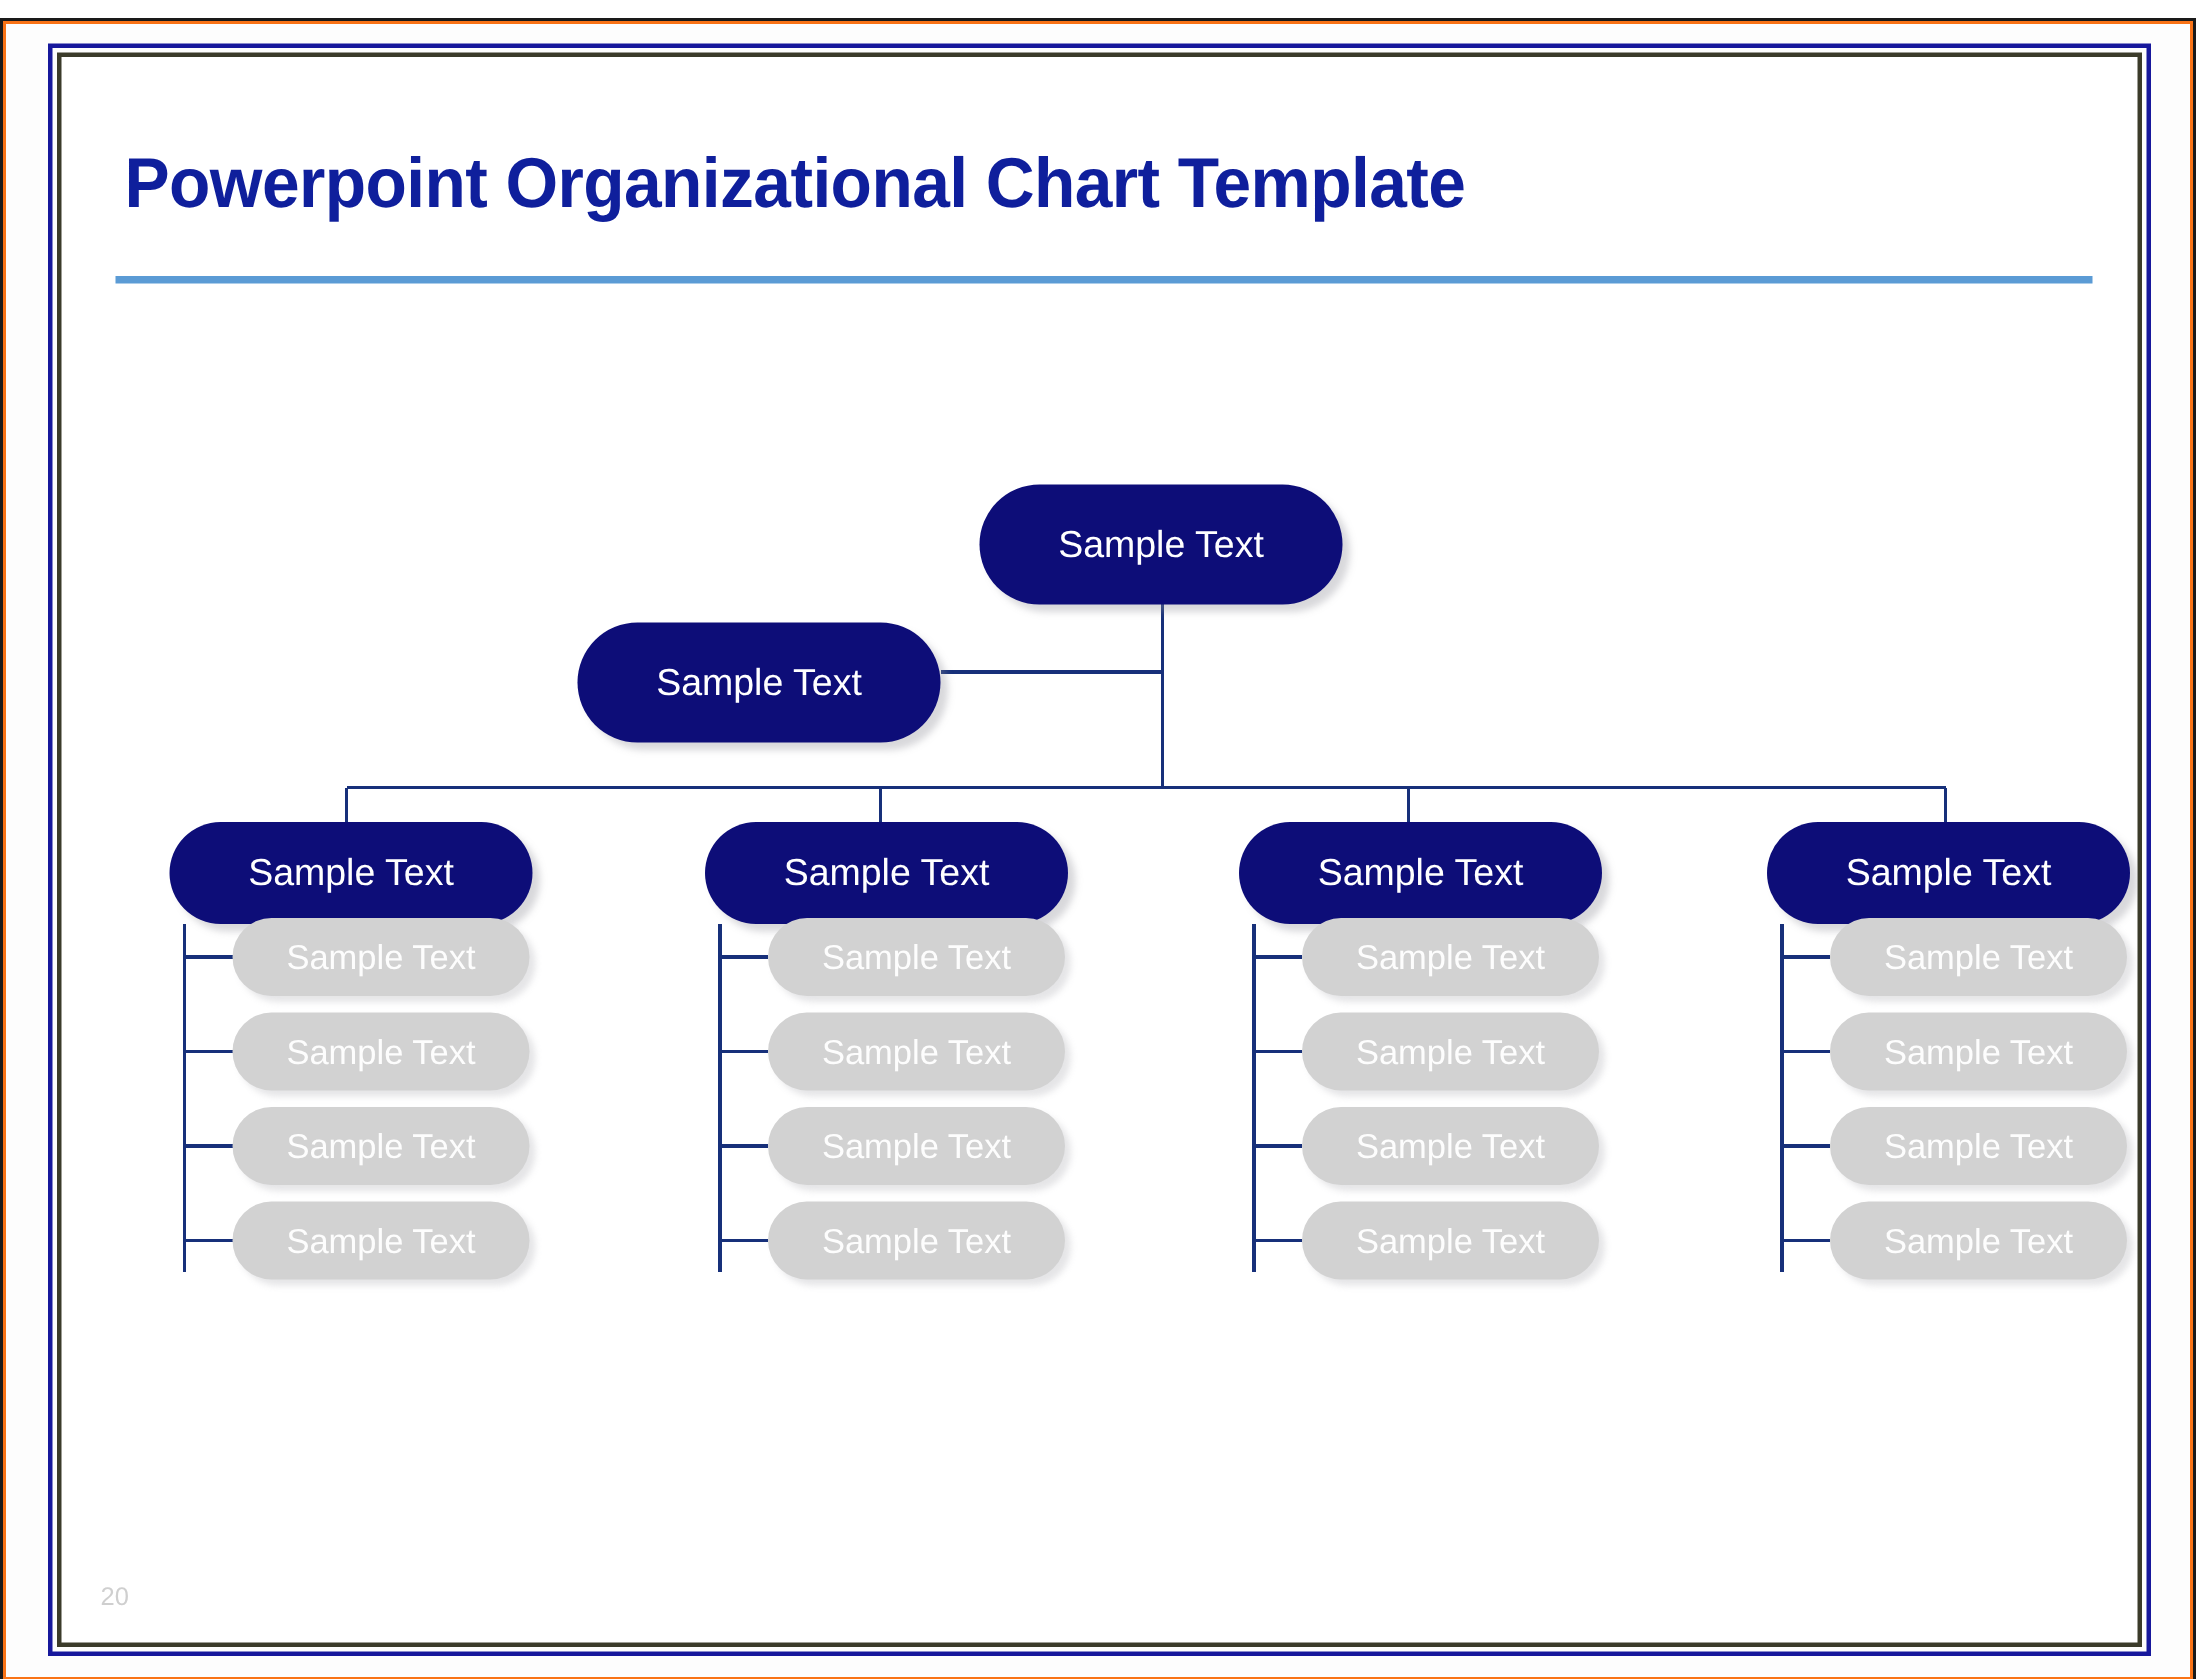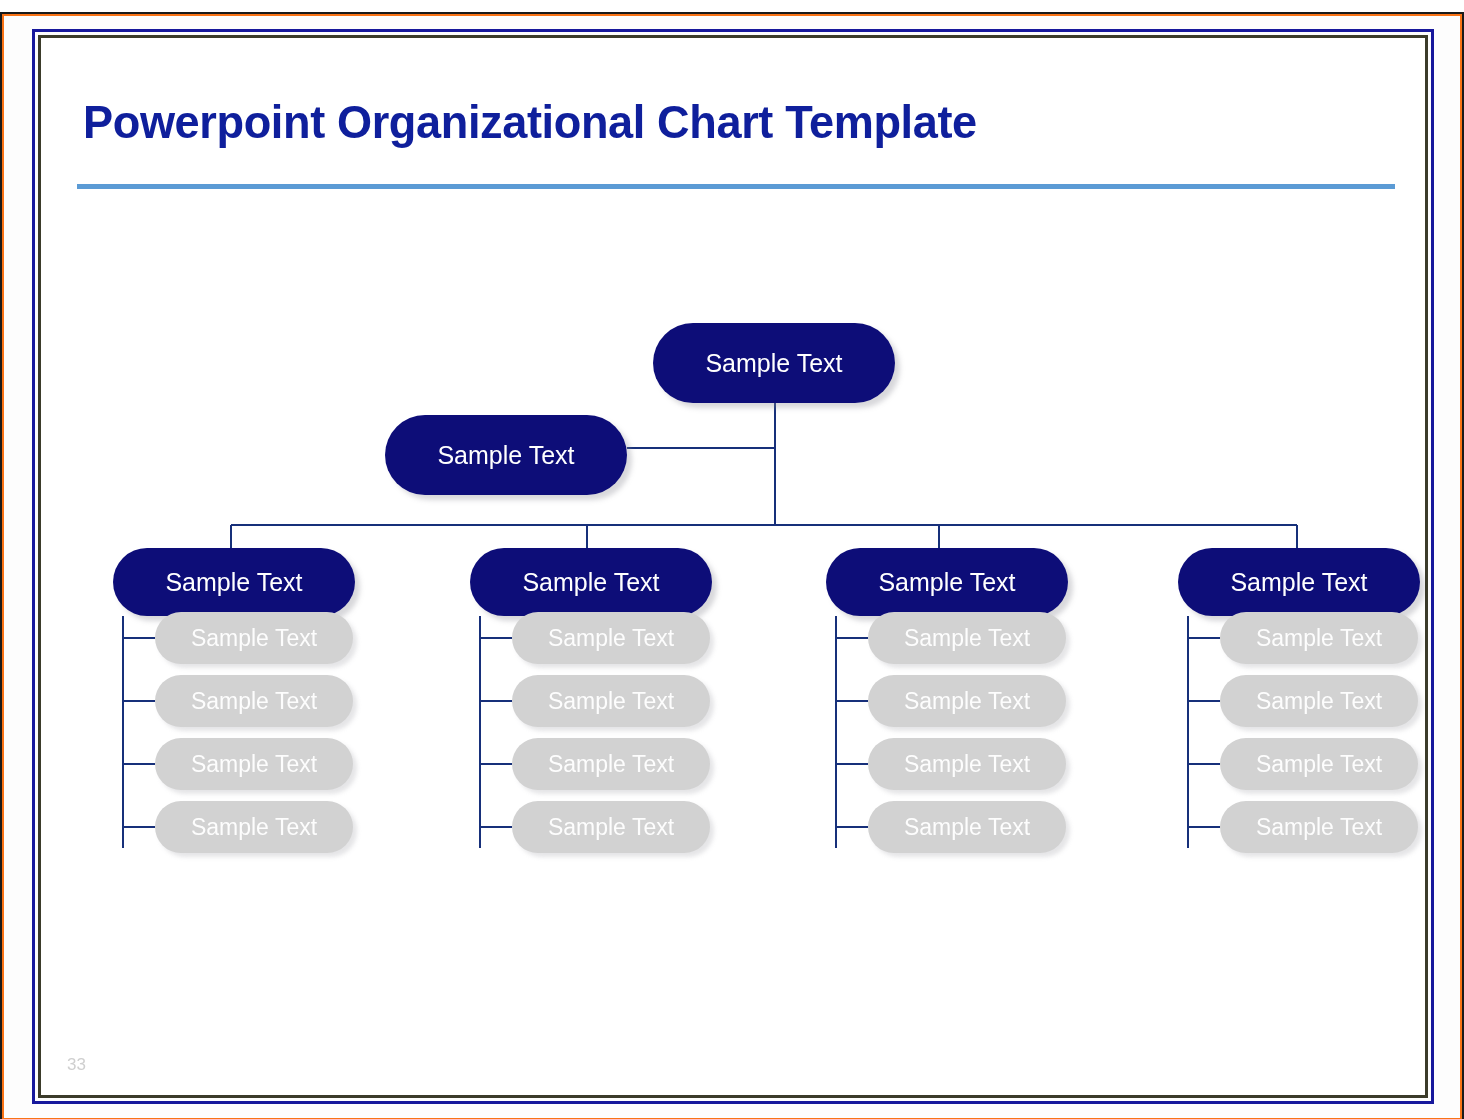--- a/index.html
+++ b/index.html
@@ -209,16 +209,16 @@
       <div class="node node-sub" style="left:811px; top:763px; width:198px; height:52px;">Sample Text</div>
 
       <div class="node node-primary" style="left:1121px; top:510px; width:242px; height:68px;">Sample Text</div>
       <div class="node node-sub" style="left:1163px; top:574px; width:198px; height:52px;">Sample Text</div>
       <div class="node node-sub" style="left:1163px; top:637px; width:198px; height:52px;">Sample Text</div>
       <div class="node node-sub" style="left:1163px; top:700px; width:198px; height:52px;">Sample Text</div>
       <div class="node node-sub" style="left:1163px; top:763px; width:198px; height:52px;">Sample Text</div>
 
     </div>
 
-    <div class="page-number">33</div>
+    <div class="page-number">20</div>
 
   </div>
 </div>
 
 </body></html>

